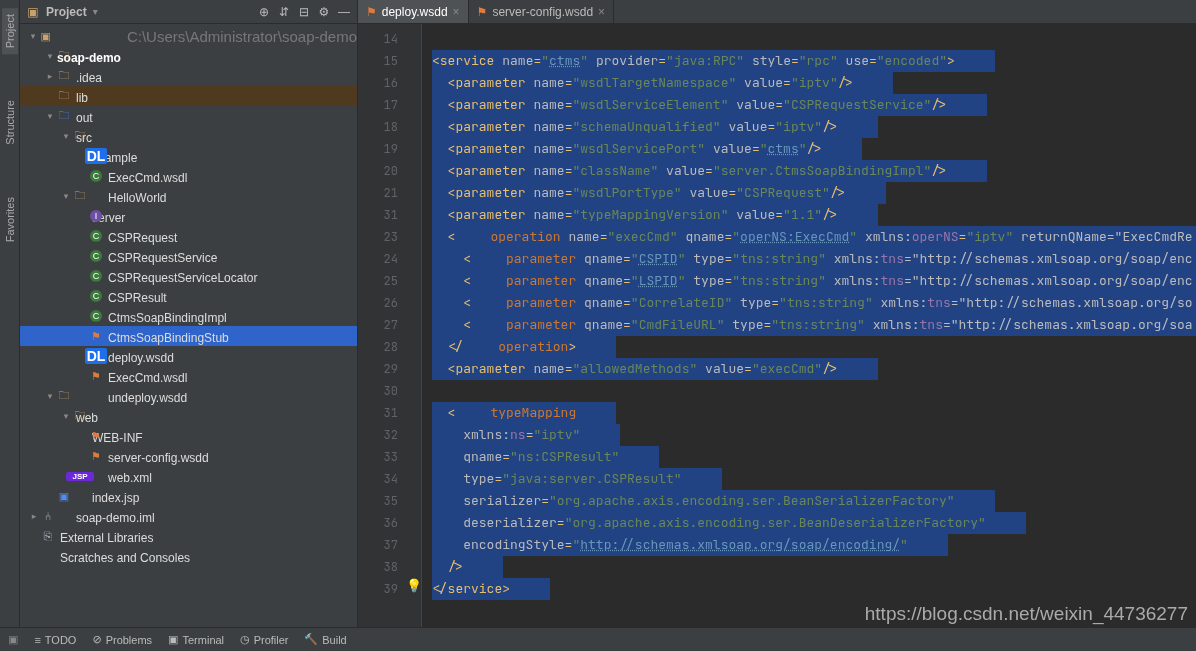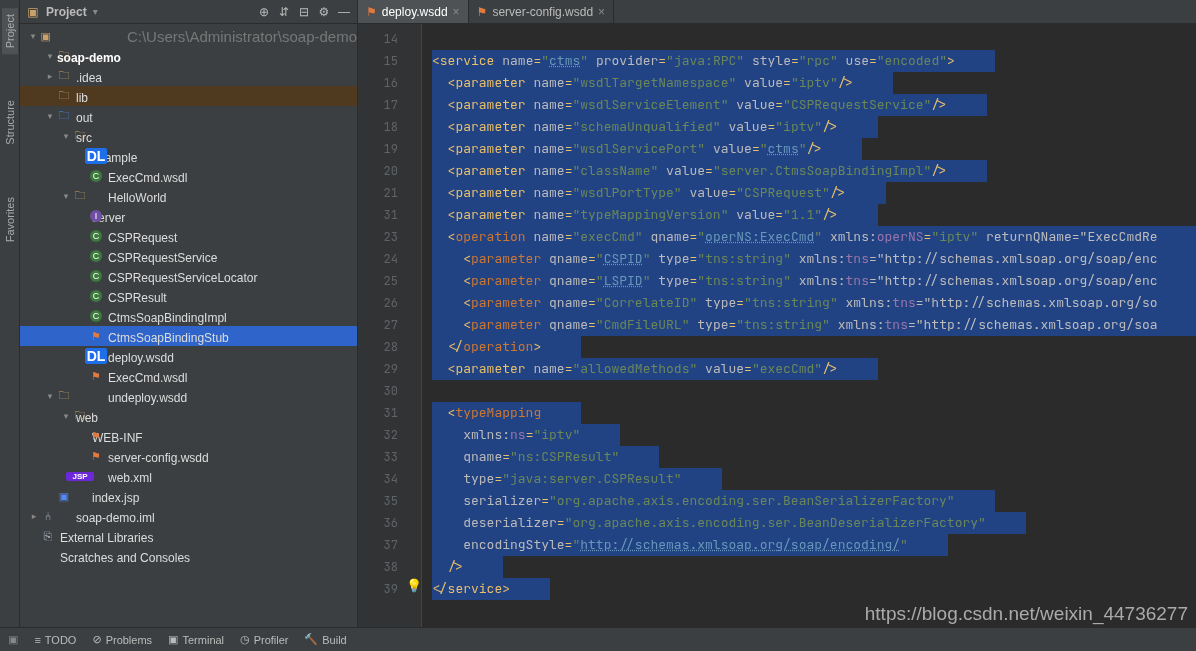--- a/index.html
+++ b/index.html
@@ -43,21 +43,21 @@
   .tab .close { color: #888; font-size: 12px; }
   .editor-wrap { flex: 1; display: flex; min-height: 0; position: relative; }
   .gutter { width: 48px; background: #313335; color: #606366; text-align: right; padding: 4px 8px 4px 4px; font-family: "Consolas","JetBrains Mono",monospace; font-size: 12px; line-height: 22px; user-select: none; }
   .fold-gutter { width: 16px; background: #313335; border-right:1px solid #444; position:relative; }
   .editor { flex: 1; overflow: auto; padding: 4px 0 4px 10px; font-family: "Consolas","JetBrains Mono",monospace; font-size: 13px; line-height: 22px; white-space: pre; min-width: 0; }
   .codeline { height: 22px; }
   .sel { background: #214283; display: inline-block; padding-right: 40px; }
   .t-tag { color: #e8bf6a; }
   .t-attr { color: #bababa; }
   .t-val { color: #6a8759; }
-  .t-op { color: #cc7832; }
+  .t-op { color: #cc7832; margin-left: 35px; }
   .t-link { color: #6897bb; text-decoration: underline dotted; }
   .t-ns { color: #9876aa; }
   .t-punc { color: #e8bf6a; }
   .bulb { position:absolute; left:48px; color:#f0a020; font-size:13px; }
   
   .breadcrumb { height: 22px; background: #3c3f41; display: flex; align-items: center; padding-left: 10px; gap: 6px; font-size: 11px; color: #aaa; border-top: 1px solid #2b2b2b; }
   .breadcrumb .sep { color: #666; }
   
   
   .bottom { position: absolute; bottom: 0; left: 0; right: 0; height: 24px; background: #3c3f41; border-top: 1px solid #2b2b2b; display: flex; align-items: center; padding: 0 8px; gap: 16px; font-size: 11px; }

